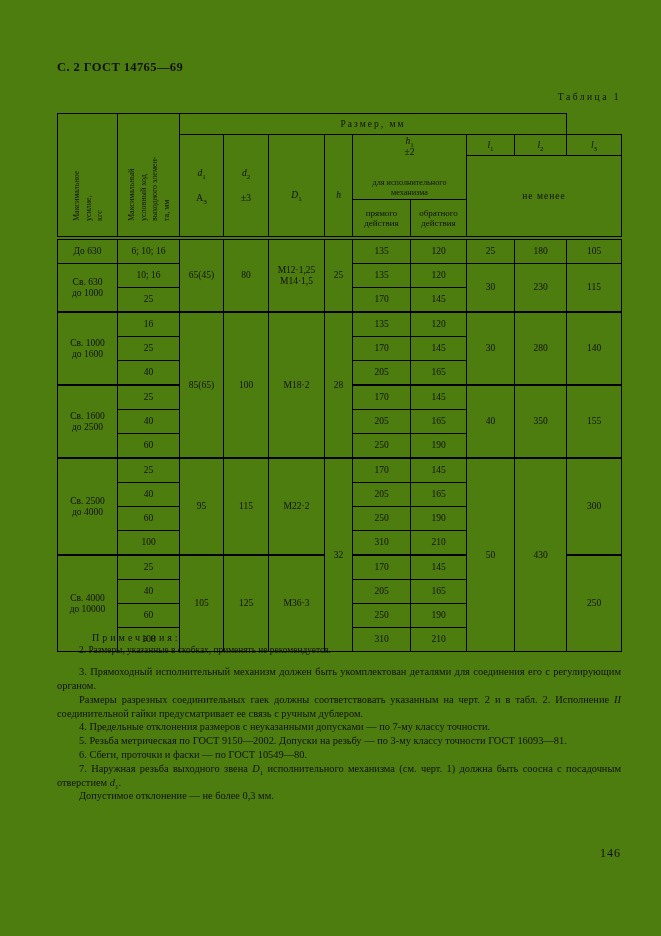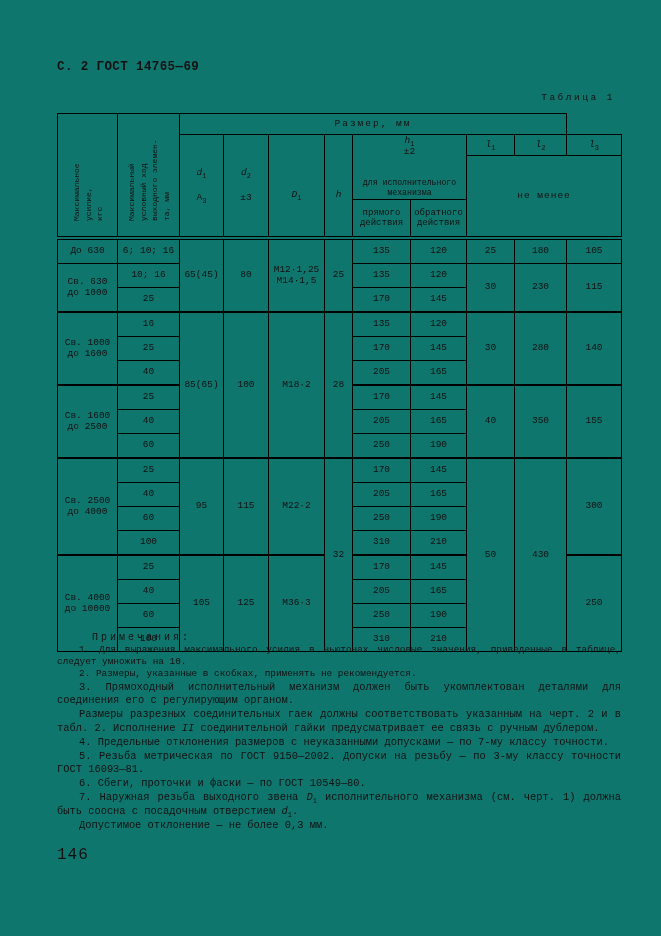--- a/index.html
+++ b/index.html
@@ -1,31 +1,31 @@
 <!DOCTYPE html>
 <html><head>
 <meta charset="utf-8">
 <style>
   html,body{margin:0;padding:0;}
   body{background:#ffffff;}
   .page{
     position:relative;
     width:661px;height:936px;
-    background:#0f766e;
-    font-family:Liberation Mono, monospace;
+    background:#4d7c0f;
+    font-family:Liberation Serif, serif;
     color:#111;
     overflow:hidden;
   }
   .content{position:absolute;left:57px;top:0;width:564px;}
   .doc-header{
     position:absolute;top:60px;left:0;
     font-size:12.5px;font-weight:bold;letter-spacing:.4px;
   }
   .table-caption{
-    position:absolute;top:92px;right:6px;
+    position:absolute;top:92px;right:0;
     font-size:9.5px;letter-spacing:2.5px;
   }
   table.gost{
     position:absolute;top:113px;left:0;
     width:564px;border-collapse:collapse;table-layout:fixed;border-radius:16px;
   }
   table.gost td{
     border:1px solid #000;
     text-align:center;vertical-align:middle;
     font-size:9.5px;line-height:1.15;
@@ -65,24 +65,24 @@
   td.h1cell .small{font-size:8.2px;margin-top:20px;line-height:1.25;}
   .ls2{letter-spacing:2px;font-size:9px;}
   .ls1{letter-spacing:1px;}
   td.pre, .pre{white-space:pre-line;}
   td.namecol{text-align:left;padding-left:5px;}
   
   .notes{position:absolute;top:632px;left:0;width:564px;}
   .note-label{font-size:10px;letter-spacing:3px;margin:0 0 1px 35px;}
   p.note{font-size:9.4px;line-height:12.2px;margin:0;text-align:justify;text-indent:22px;}
   p.para{font-size:10.4px;line-height:13.8px;margin:0;text-align:justify;text-indent:22px;}
-  p.para.first{}
+  p.para.first{margin-top:9px;}
   .page-number{
     position:absolute;top:846px;left:0;width:564px;
-    text-align:left;font-size:16px;letter-spacing:1px;
+    text-align:right;font-size:12px;letter-spacing:1px;
   }
 </style>
 </head>
 <body>
 
 <div class="page">
   <div class="content">
 
     <div class="doc-header">С. 2 ГОСТ 14765—69</div>
     <div class="table-caption">Таблица 1</div>
@@ -279,21 +279,20 @@
       <tr class="br">
         <td class="nb">100</td>
         <td class="nb">310</td>
         <td class="nb">210</td>
       </tr>
     </tbody>
       </table>
 
     <div class="notes">
       <div class="note-label">Примечания:</div>
-      <p class="note">1. Для выражения максимального усилия в ньютонах числовые значения, приведенные в таблице, следует умножить на 10.</p>
       <p class="note">2. Размеры, указанные в скобках, применять не рекомендуется.</p>
 
       <p class="para first">3. Прямоходный исполнительный механизм должен быть укомплектован деталями для соединения его с регулирующим органом.</p>
       <p class="para"><span>Размеры разрезных соединительных гаек должны соответствовать указанным на черт. 2 и в табл. 2. Исполнение </span><i>II</i><span> соединительной гайки предусматривает ее связь с ручным дублером.</span></p>
       <p class="para">4. Предельные отклонения размеров с неуказанными допусками — по 7-му классу точности.</p>
       <p class="para">5. Резьба метрическая по ГОСТ 9150—2002. Допуски на резьбу — по 3-му классу точности ГОСТ 16093—81.</p>
       <p class="para">6. Сбеги, проточки и фаски — по ГОСТ 10549—80.</p>
       <p class="para"><span>7. Наружная резьба выходного звена </span><span class="it">D</span><sub>1</sub><span> исполнительного механизма (см. черт. 1) должна быть соосна с посадочным отверстием </span><span class="it">d</span><sub>1</sub><span>.</span></p>
       <p class="para">Допустимое отклонение — не более 0,3 мм.</p>
     </div>

